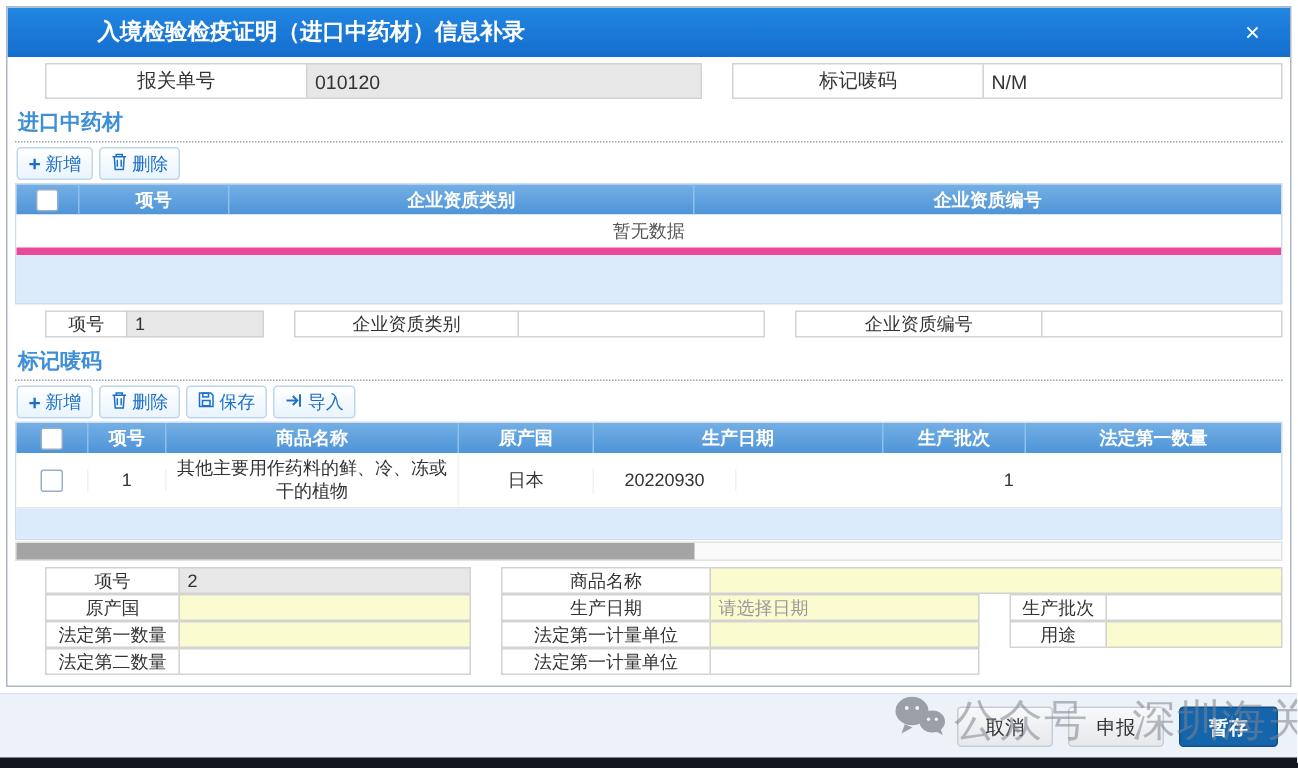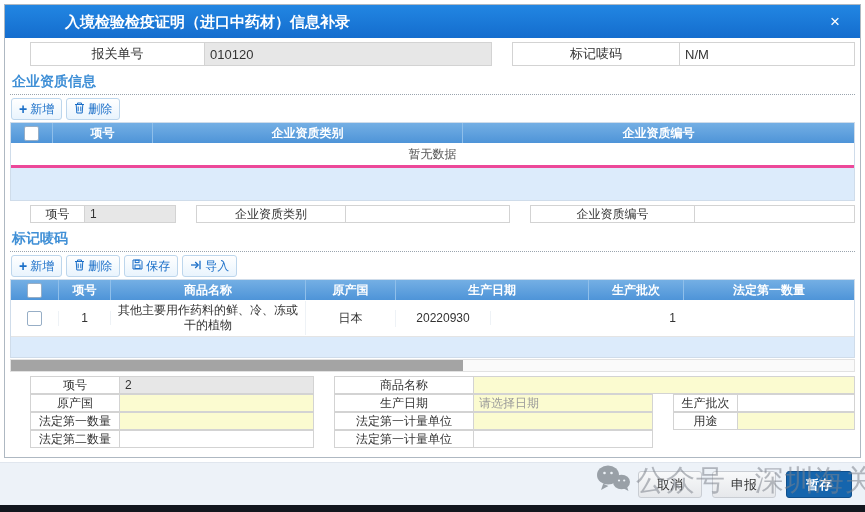--- a/index.html
+++ b/index.html
@@ -31,21 +31,21 @@
   .toolbar{display:flex;gap:4px;padding:3px 1px 2px 1px;}
   .tbtn{display:inline-flex;align-items:center;gap:3px;height:20px;padding:0 7px;border:1px solid #bdd6ec;
         border-radius:3px;background:linear-gradient(#ffffff,#e9f4fd);color:#1b6fc8;font-size:12px;cursor:pointer;}
   .plus{font-weight:bold;font-size:14px;line-height:12px;}
   
   .grid{border:1px solid #cfdcea;}
   .grid-header{display:flex;height:20px;align-items:center;background:linear-gradient(#74afe4,#4e94d8);
                color:#fff;font-weight:bold;font-size:12px;text-align:center;}
   .gh{border-right:1px solid #8fbfea;display:flex;align-items:center;justify-content:center;height:100%;box-sizing:border-box;}
   .grid-empty{height:22px;line-height:22px;text-align:center;font-size:12px;color:#555;background:#fff;
-              border-bottom:3px solid #ec4899;}
+              border-bottom:5px solid #ec4899;}
   .grid-filler{background:#dcebfb;}
   .grid-row{display:flex;align-items:center;background:#fff;font-size:12px;color:#333;text-align:center;
             border-bottom:1px solid #e4e4e4;min-height:36px;}
   .gcell{display:flex;align-items:center;justify-content:center;box-sizing:border-box;height:100%;
          border-right:1px solid #eef2f6;}
   .wrap{white-space:normal;line-height:15px;padding:2px 3px;}
   .cb{display:inline-block;width:13px;height:13px;background:#fff;border:1px solid #97aec6;border-radius:2px;}
   
   .hscroll{height:13px;background:#fafafa;border:1px solid #e2e2e2;box-sizing:border-box;position:relative;margin-top:1px;}
   .hthumb{position:absolute;left:0;top:0;bottom:0;width:452px;background:#a4a4a4;}
@@ -68,28 +68,28 @@
 <div class="stage">
   <div class="dialog">
 
     <div class="titlebar">
       <span>入境检验检疫证明（进口中药材）信息补录</span>
       <span class="close">×</span>
     </div>
 
     <div class="frow hdr-form">
       <div class="c lbl" style="width:175px;">报关单号</div>
-      <div class="c inp ro" style="width:288px;">010120</div>
+      <div class="c inp ro" style="width:264px;">010120</div>
       <div class="c lbl" style="width:168px;">标记唛码</div>
       <div class="c inp" style="flex:1;">N/M</div>
     </div>
 
     <div class="body">
 
-      <div class="section-title">企业资质信息</div>
+      <div class="section-title">进口中药材</div>
 
       <div class="toolbar">
         <span class="tbtn">
           <span class="plus">+</span>
           <span>新增</span>
         </span>
         <span class="tbtn">
           <span><svg width="11" height="12" viewBox="0 0 11 12">
                 <path d="M1 2.5h9M3.5 2.5V1h4v1.5M2.2 2.5l.6 8.5h5.4l.6-8.5" fill="none" stroke="#1b6fc8"></path>
                 <path d="M4.2 4.5v4.7M6.8 4.5v4.7" stroke="#1b6fc8"></path>

